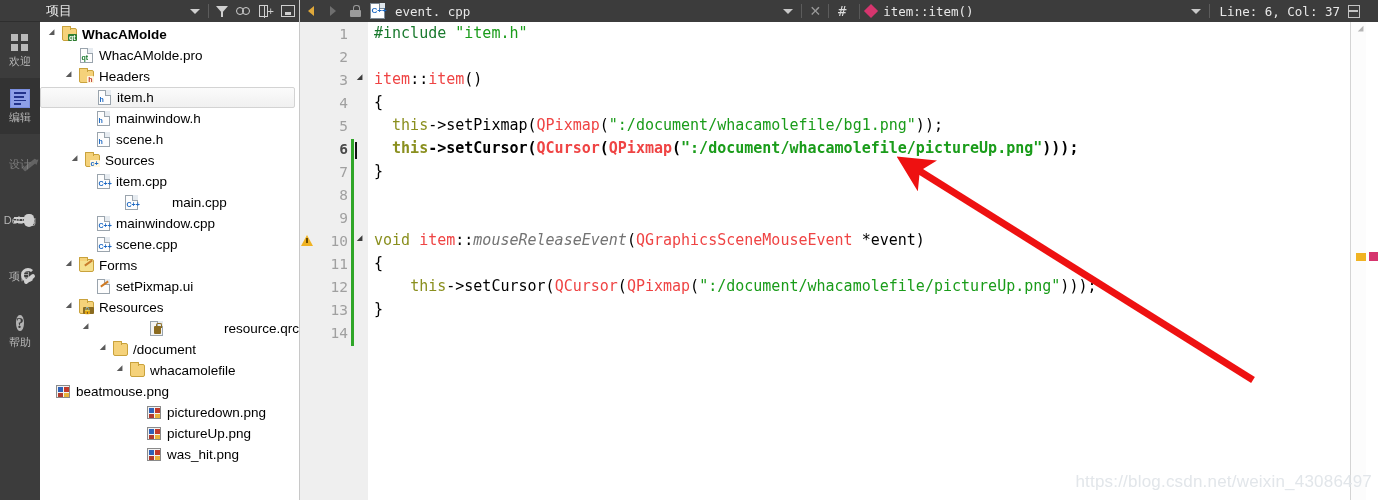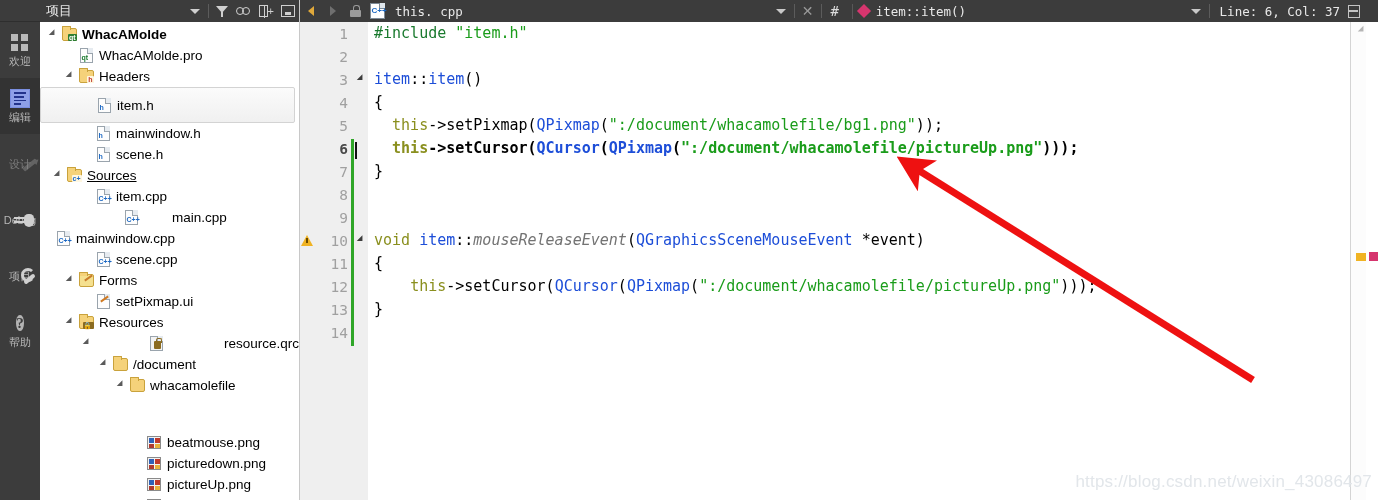--- a/index.html
+++ b/index.html
@@ -107,21 +107,21 @@
   #tree { flex: 1 1 auto; overflow: hidden; padding-top: 2px; background:#fff; }
   .tree-row {
     height: 21px; display: flex; align-items: center;
     font-size: 13.5px; color: #000;
     white-space: nowrap;
     position: relative;
   }
   .tree-row.selected {
     background: linear-gradient(#fbfbfb, #f0f0f0);
     border: 1px solid #d3d3d3;
-    height: 36px;
+    height: 21px;
     margin-right: 4px;
     border-radius: 2px;
   }
   .tree-row .label { line-height: 21px; }
   .tree-row.bold .label { font-weight: bold; }
   .twisty {
     width: 14px; flex: 0 0 14px; height:21px;
     display:flex; align-items:center; justify-content:center;
   }
   .twisty.open::before {
@@ -217,21 +217,21 @@
     font-family:"DejaVu Sans Mono", monospace;
     font-size:15px;
     padding-left:6px;
     overflow:hidden;
     white-space:pre;
   }
   .cline { height:23px; line-height:23px; white-space:pre; }
   .cline.current { font-weight:bold; }
   .k-pre { color:#1a7a2e; }         
   .k-str { color:#1a9c1a; }         
-  .k-type { color:#1d4ed8; }        
+  .k-type { color:#ef4444; }        
   .k-kw  { color:#8a8f1e; }         
   .k-this{ color:#8a8f1e; }
   .k-it  { color:#737373; font-style:italic; }
   .k-pl  { color:#000; }
 
   
   #overview {
     width:16px; flex:0 0 16px;
     background:#fcfcfc;
     border-left:1px solid #d4d4d4;
@@ -381,21 +381,21 @@
         </div>
         <div class="tree-row" style="padding-left: 40px;">
           <span class="twisty "></span>
           <span class="ticon">
             <span class="page">
               <span class="tag tag-h">h</span>
             </span>
           </span>
           <span class="label">scene.h</span>
         </div>
-        <div class="tree-row" style="padding-left: 11px; text-decoration: underline;">
+        <div class="tree-row" style="padding-left: 29px;">
           <span class="twisty open"></span>
           <span class="ticon">
             <span class="fold">
               <span class="badge badge-cpp">c+</span>
             </span>
           </span>
           <span class="label">Sources</span>
         </div>
         <div class="tree-row" style="padding-left: 40px;">
           <span class="twisty "></span>
@@ -408,21 +408,21 @@
         </div>
         <div class="tree-row" style="padding-left: 40px; gap: 28px;">
           <span class="twisty "></span>
           <span class="ticon">
             <span class="page">
               <span class="tag tag-cpp">C++</span>
             </span>
           </span>
           <span class="label">main.cpp</span>
         </div>
-        <div class="tree-row" style=" align-items: center;">
+        <div class="tree-row" style="padding-left: 40px; align-items: center;">
           <span class="twisty "></span>
           <span class="ticon">
             <span class="page">
               <span class="tag tag-cpp">C++</span>
             </span>
           </span>
           <span class="label">mainwindow.cpp</span>
         </div>
         <div class="tree-row" style="padding-left: 40px;">
           <span class="twisty "></span>
@@ -472,21 +472,21 @@
           </span>
           <span class="label">/document</span>
         </div>
         <div class="tree-row" style="padding-left: 74px;">
           <span class="twisty open"></span>
           <span class="ticon">
             <span class="fold plain"></span>
           </span>
           <span class="label">whacamolefile</span>
         </div>
-        <div class="tree-row" style="padding-left: 91px; margin-top: 36px;">
+        <div class="tree-row" style="">
           <span class="twisty "></span>
           <span class="ticon">
             <span class="imgic">
               <i class="sq1"></i>
               <i class="sq2"></i>
               <i class="sq3"></i>
               <i class="sq4"></i>
             </span>
           </span>
           <span class="label">beatmouse.png</span>
@@ -543,21 +543,21 @@
           <span class="ic-lock">
             <span class="sh"></span>
             <span class="bd"></span>
           </span>
         </span>
       <span class="tb-btn">
           <span class="ic-cpp">
             <span class="t">C++</span>
           </span>
         </span>
-      <span class="tb-filename">this. cpp</span>
+      <span class="tb-filename">event. cpp</span>
       <span class="tb-spacer" style="flex:0 0 300px"></span>
       <span class="tb-btn">
           <span class="tb-caret"></span>
         </span>
       <span class="hdr-sep"></span>
       <span class="tb-btn tb-x">✕</span>
       <span class="hdr-sep"></span>
       <span class="tb-btn tb-hash">#</span>
       <span class="tb-sep"></span>
       <span class="diamond"></span>

